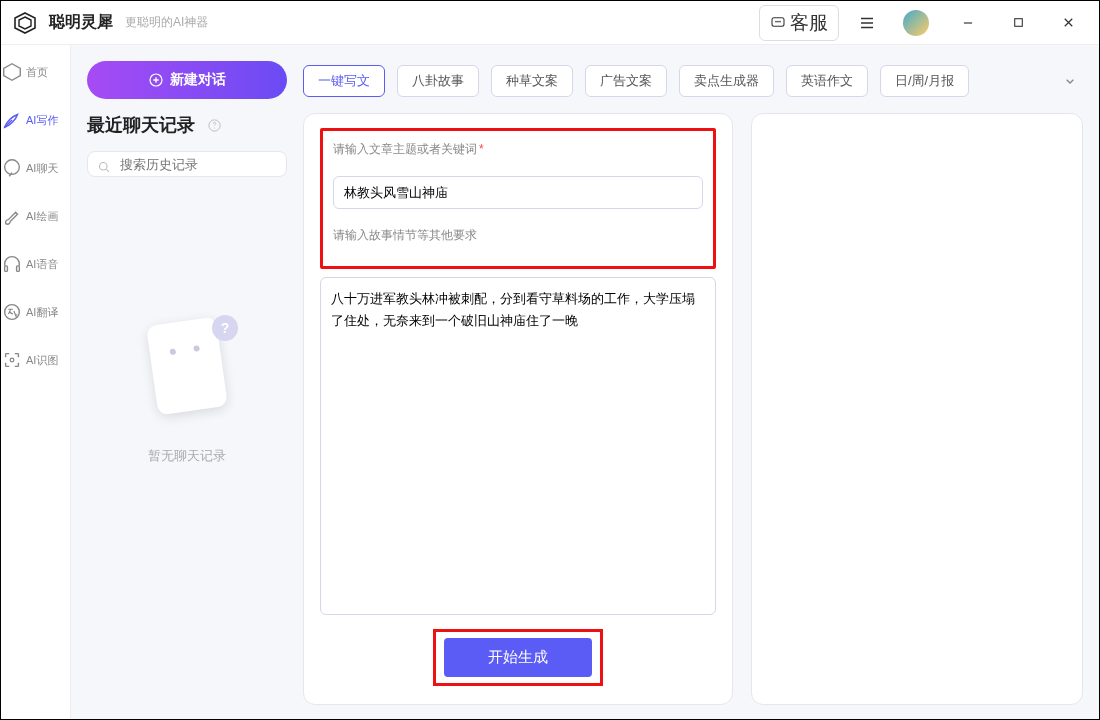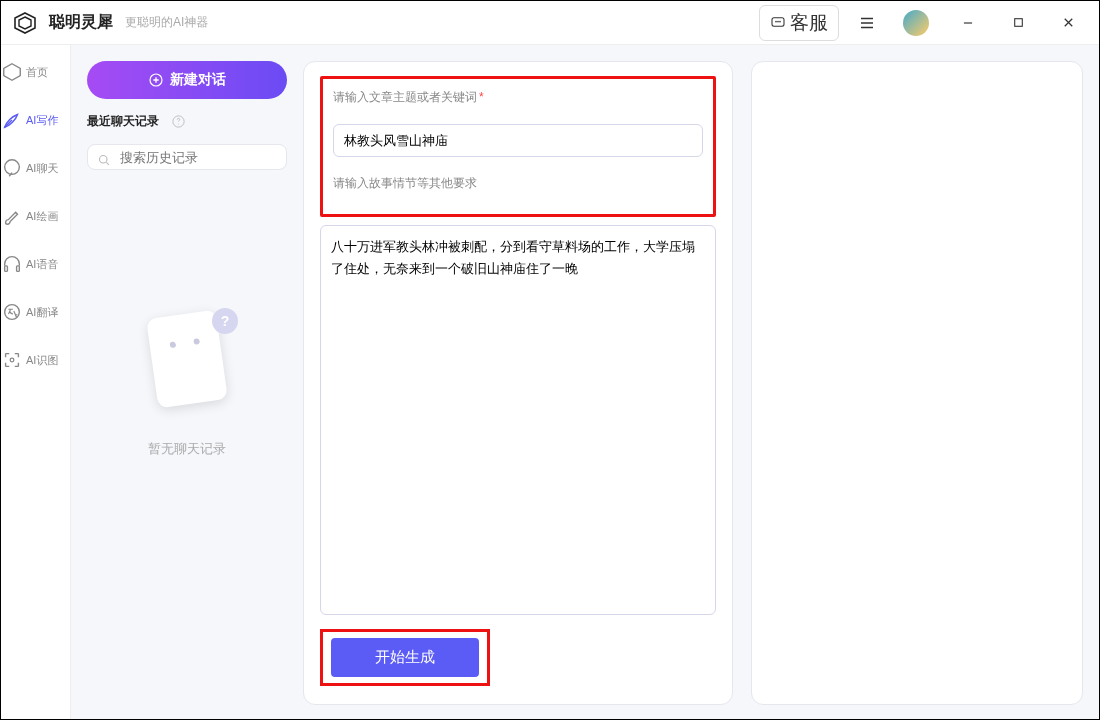--- a/index.html
+++ b/index.html
@@ -26,21 +26,21 @@
 .rail .item.active { color: #5b5bf5; }
 .rail .ricon { width: 22px; height: 22px; display: flex; align-items: center; justify-content: center; }
 .rail .spacer { flex: 1; }
 
 
 .content { flex: 1; background: #f6f7fb; display: flex; padding: 16px; gap: 16px; }
 
 
 .lpanel { width: 200px; display: flex; flex-direction: column; gap: 14px; }
 .newchat { background: linear-gradient(90deg, #a64bf4, #6b4bf4); color: #fff; border: none; border-radius: 20px; height: 38px; font-size: 14px; font-weight: 700; cursor: pointer; display: flex; align-items: center; justify-content: center; gap: 6px; }
-.section-title { font-size: 12px; font-weight: 700; color: #222; display: flex; align-items: center; gap: 12px; }
+.section-title { font-size: 18px; font-weight: 700; color: #222; display: flex; align-items: center; gap: 12px; }
 .search-wrap { position: relative; }
 .search-wrap input { width: 100%; height: 26px; border: 1px solid #e5e6ee; border-radius: 8px; padding-left: 32px; font-size: 13px; outline: none; color: #333; background: #fff; }
 .search-wrap .sicon { position: absolute; left: 10px; top: 9px; color: #bbb; }
 .empty { margin-top: 120px; text-align: center; color: #aaa; font-size: 13px; }
 .empty .eimg { width: 90px; height: 110px; margin: 0 auto 16px; position: relative; }
 .paper { width: 70px; height: 90px; background: #fff; border-radius: 10px; transform: rotate(-8deg); box-shadow: 0 3px 12px rgba(0,0,0,.12); position: relative; margin: 10px auto 0; }
 .paper::before, .paper::after { content: ""; position: absolute; width: 6px; height: 6px; background: #c9c9e0; border-radius: 50%; top: 26px; }
 .paper::before { left: 20px; } .paper::after { right: 20px; }
 .qbubble { position: absolute; top: -6px; right: -6px; width: 26px; height: 26px; border-radius: 50%; background: #d6d6f0; color: #fff; font-weight: 700; display: flex; align-items: center; justify-content: center; font-size: 14px; }
 
@@ -57,21 +57,21 @@
 .formcol.output { flex: 1; }
 .flabel { font-size: 12px; color: #888; margin-bottom: 8px; }
 .flabel .req { color: #f44; margin-left: 2px; }
 .tinput { width: 100%; border: 1px solid #d6d6ea; border-radius: 6px; padding: 8px 10px; font-size: 13px; outline: none; }
 .tarea { width: 100%; flex: 1; border: 1px solid #d6d6ea; border-radius: 6px; padding: 10px; font-size: 13px; line-height: 1.7; outline: none; resize: none; font-family: inherit; }
 
 
 .redbox1 { border: 3px solid #e11; padding: 10px 10px 14px; border-radius: 2px; margin-bottom: 8px; }
 .gap8 { height: 10px; }
 
-.submit-wrap { display: flex; padding: 14px 0 4px; }
+.submit-wrap { display: flex; justify-content: center; padding: 14px 0 4px; }
 .submit-inner { border: 3px solid #e11; padding: 6px 8px; }
 .submit { background: #5b5bf5; color: #fff; border: none; padding: 10px 44px; font-size: 15px; border-radius: 4px; cursor: pointer; }
 
 svg { display: block; }
 </style>
 </head>
 <body>
 
 <div class="titlebar">
   <span class="logo">
@@ -222,20 +222,34 @@
       <div class="empty">
         <div class="eimg">
           <div class="paper"></div>
           <div class="qbubble">?</div>
         </div>
         <div>暂无聊天记录</div>
       </div>
     </div>
 
     <div class="rpanel">
+      <div class="chips">
+        <span class="chip primary">一键写文</span>
+        <span class="chip">八卦故事</span>
+        <span class="chip">种草文案</span>
+        <span class="chip">广告文案</span>
+        <span class="chip">卖点生成器</span>
+        <span class="chip">英语作文</span>
+        <span class="chip">日/周/月报</span>
+        <span class="chev">
+          <svg viewBox="0 0 24 24" width="16" height="16">
+              <path d="M7 10l5 5 5-5" fill="none" stroke="#888" stroke-width="2"></path>
+            </svg>
+        </span>
+      </div>
 
       <div class="formrow">
         <div class="formcol main">
           <div class="redbox1">
             <div class="flabel">
               <span>请输入文章主题或者关键词</span><span class="req">*</span>
             </div>
             <div class="gap8"></div>
             <input class="tinput" type="text" value="林教头风雪山神庙" style="">
             <div style="height:18px"></div>

